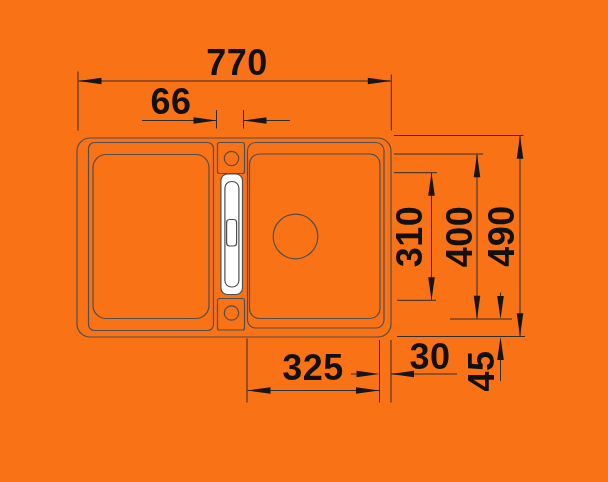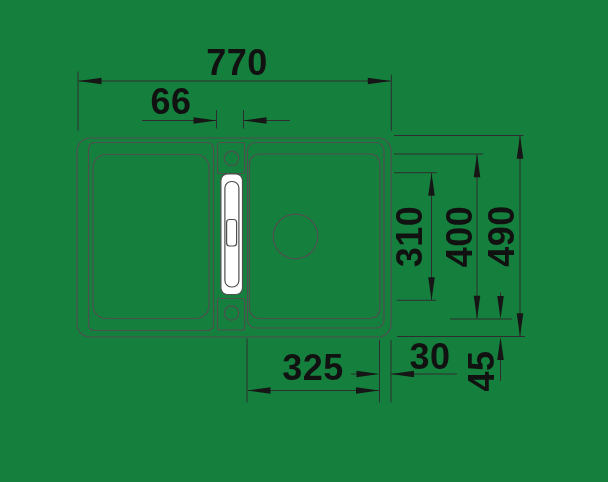--- a/index.html
+++ b/index.html
@@ -4,21 +4,21 @@
 <style>
   html, body {
     margin: 0;
     padding: 0;
     background: #ffffff;
   }
   .stage {
     position: relative;
     width: 608px;
     height: 482px;
-    background: #15803d;
+    background: #f97316;
     overflow: hidden;
   }
   svg { display: block; }
   .dim-label {
     font-family: "Liberation Sans", sans-serif;
     font-weight: 700;
     font-size: 36px;
     letter-spacing: 0.5px;
     fill: #111111;
   }

